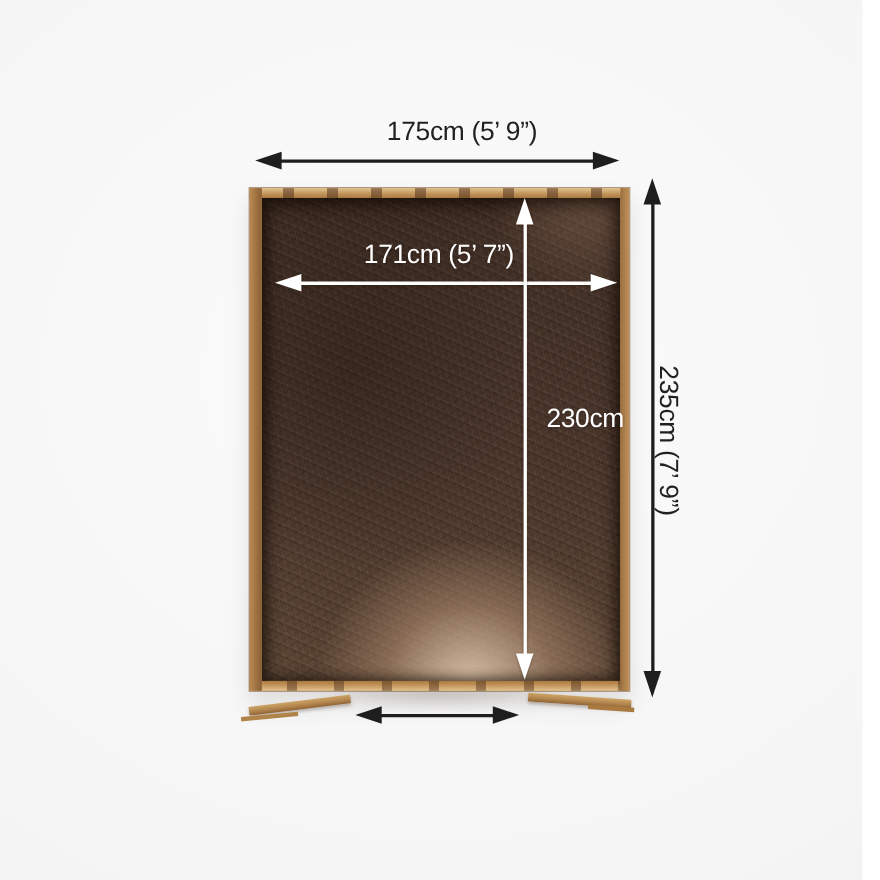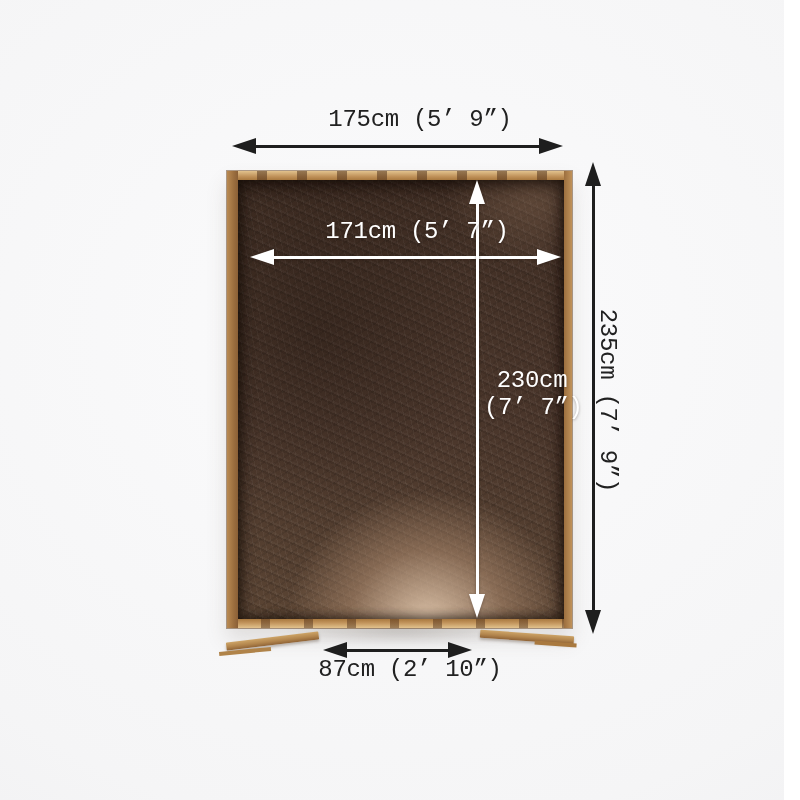--- a/index.html
+++ b/index.html
@@ -2,21 +2,21 @@
 <html style="--arrow-dark: #1e1e1e; --arrow-light: #ffffff; --text-dark: #212121; --text-light: #ffffff; --frame-wood: #c49a60; --floor-base: #49352a; --floor-highlight: #cdb197; --background: #f5f5f6;"><head>
 <meta charset="utf-8">
 <style>
   html, body { margin: 0; padding: 0; }
   .stage {
     position: relative;
     width: 784px;
     height: 800px;
     overflow: hidden;
     background: radial-gradient(120% 100% at 50% 42%, #fbfbfc 0%, #f5f5f6 62%, #ededef 100%);
-    font-family: Liberation Mono, monospace;
+    font-family: Liberation Sans, sans-serif;
   }
 
   
   .shed-shadow {
     position: absolute; left: 230px; top: 616px; width: 340px; height: 30px;
     background: radial-gradient(50% 50% at 50% 50%, rgba(95,85,75,.32), rgba(95,85,75,0) 72%);
     filter: blur(6px);
     z-index: 0;
   }
   .shed {
@@ -117,37 +117,35 @@
     <span class="head right"></span>
   </div>
 
   <div class="dim-label dark rotated" style="left:507px; top:387px; width:200px;">235cm (7’ 9”)</div>
   <div class="arrow v dark" style="left:585px; top:162px; height:472px;">
     <span class="line"></span>
     <span class="head up"></span>
     <span class="head down"></span>
   </div>
 
-  <div class="dim-label light" style="left:317px; top:219px; width:200px;text-align:center;">171cm (5’ 7”)</div>
+  <div class="dim-label light" style="left:299px; top:219px; width:200px;text-align:center;">171cm (5’ 7”)</div>
   <div class="arrow h light" style="left:250px; top:249px; width:311px;">
     <span class="line"></span>
     <span class="head left"></span>
     <span class="head right"></span>
   </div>
 
   <div class="dim-label light" style="left:484px; top:368px; width:96px;">
     <span class="line1">230cm</span>
-    <span class="line2">(7’ 7”)</span>
   </div>
   <div class="arrow v light" style="left:469px; top:180px; height:438px;">
     <span class="line"></span>
     <span class="head up"></span>
     <span class="head down"></span>
   </div>
 
   <div class="arrow h dark" style="left:323px; top:642px; width:149px;">
     <span class="line"></span>
     <span class="head left"></span>
     <span class="head right"></span>
   </div>
-  <div class="dim-label dark" style="left:310px; top:657px; width:200px;">87cm (2’ 10”)</div>
 
 </div>
 
 </body></html>

